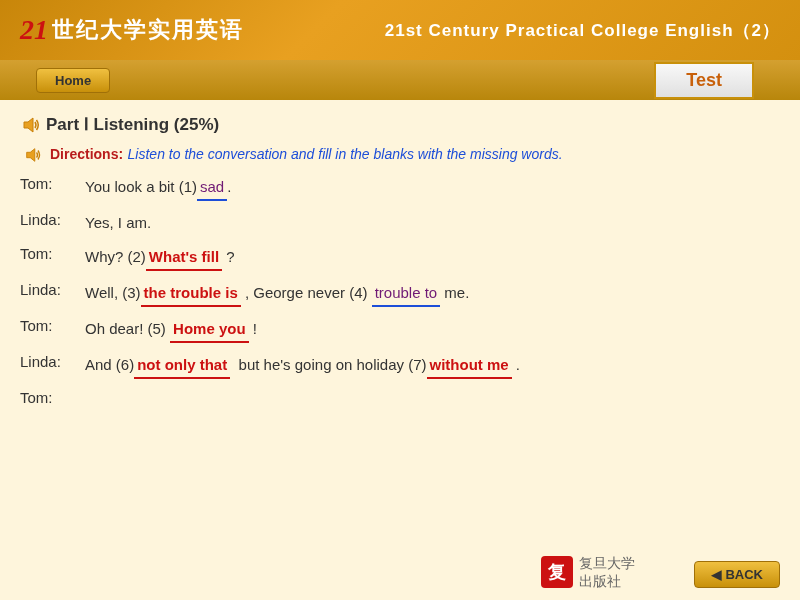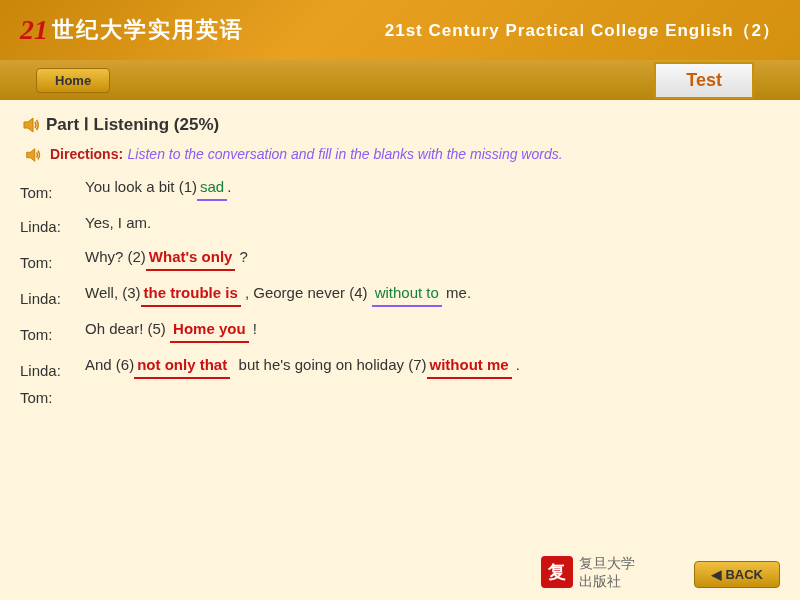--- a/index.html
+++ b/index.html
@@ -121,36 +121,36 @@
       margin-bottom: 10px;
       padding-left: 4px;
     }
     .directions-label {
       font-size: 14px;
       font-weight: bold;
       color: #b91c1c;
     }
     .directions-text {
       font-size: 14px;
-      color: #8b5cf6;
+      color: #1d4ed8;
       font-style: italic;
       line-height: 1.5;
     }
     .directions-speaker {
       margin-top: 2px;
       flex-shrink: 0;
     }
 
     
     .dialogue {
       margin-top: 4px;
     }
     .dialogue-row {
       display: flex;
-      align-items: flex-end;
+      align-items: flex-start;
       margin-bottom: 10px;
       gap: 10px;
     }
     .speaker-name {
       font-size: 15px;
       color: #333;
       font-weight: normal;
       min-width: 55px;
       text-align: left;
       flex-shrink: 0;
@@ -162,22 +162,22 @@
     }
     .blank-red {
       color: #cc1111;
       font-weight: bold;
       border-bottom: 2px solid #cc1111;
       display: inline-block;
       padding: 0 3px;
     }
     .blank-underline {
       display: inline-block;
-      border-bottom: 2px solid #8b5cf6;
-      color: #15803d;
+      border-bottom: 2px solid #1d4ed8;
+      color: #701a75;
       padding: 0 3px;
       font-style: normal;
     }
 
     
     .back-btn-container {
       position: absolute;
       bottom: 12px;
       right: 20px;
     }
@@ -256,28 +256,28 @@
     </div>
 
     <div class="dialogue-row">
       <span class="speaker-name">Linda:</span>
       <span class="dialogue-text">Yes, I am.</span>
     </div>
 
     <div class="dialogue-row">
       <span class="speaker-name">Tom:</span>
       <span class="dialogue-text">
-        Why? (2)<span class="blank-red">What's only</span> ?
+        Why? (2)<span class="blank-red">What's fill</span> ?
       </span>
     </div>
 
     <div class="dialogue-row">
       <span class="speaker-name">Linda:</span>
       <span class="dialogue-text">
-        Well, (3)<span class="blank-red">the trouble is</span> , George never  (4) <span class="blank-underline">without to</span> me.
+        Well, (3)<span class="blank-red">the trouble is</span> , George never  (4) <span class="blank-underline">trouble to</span> me.
       </span>
     </div>
 
     <div class="dialogue-row">
       <span class="speaker-name">Tom:</span>
       <span class="dialogue-text">
         Oh dear! (5) <span class="blank-red">Home you</span> !
       </span>
     </div>
 

